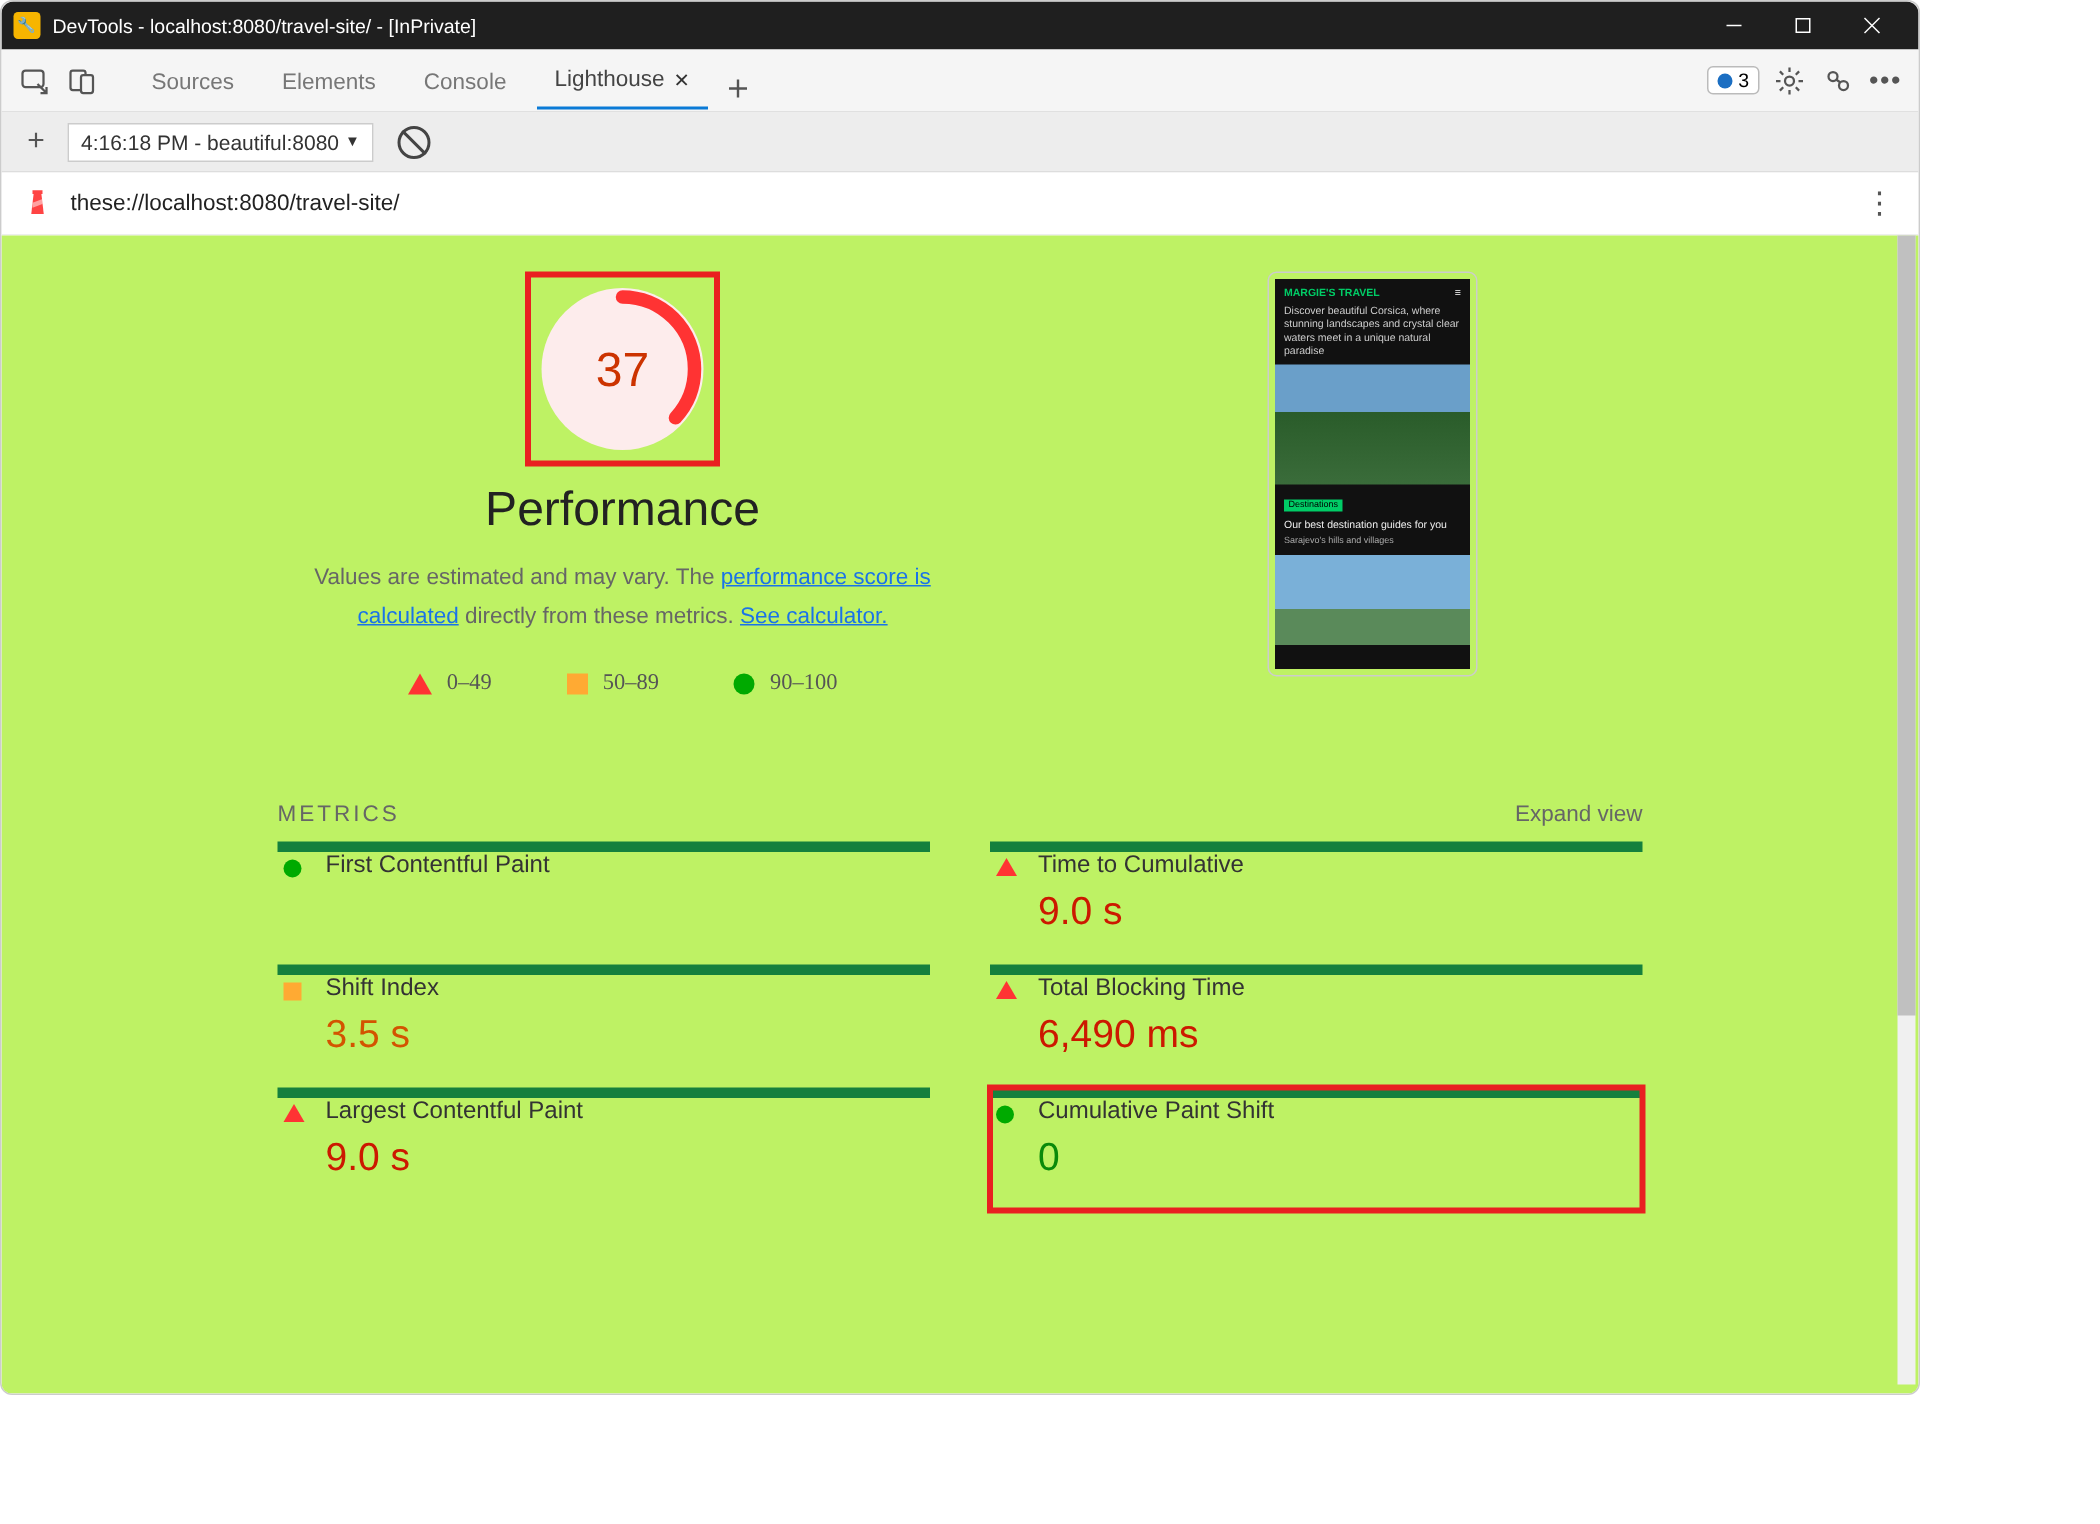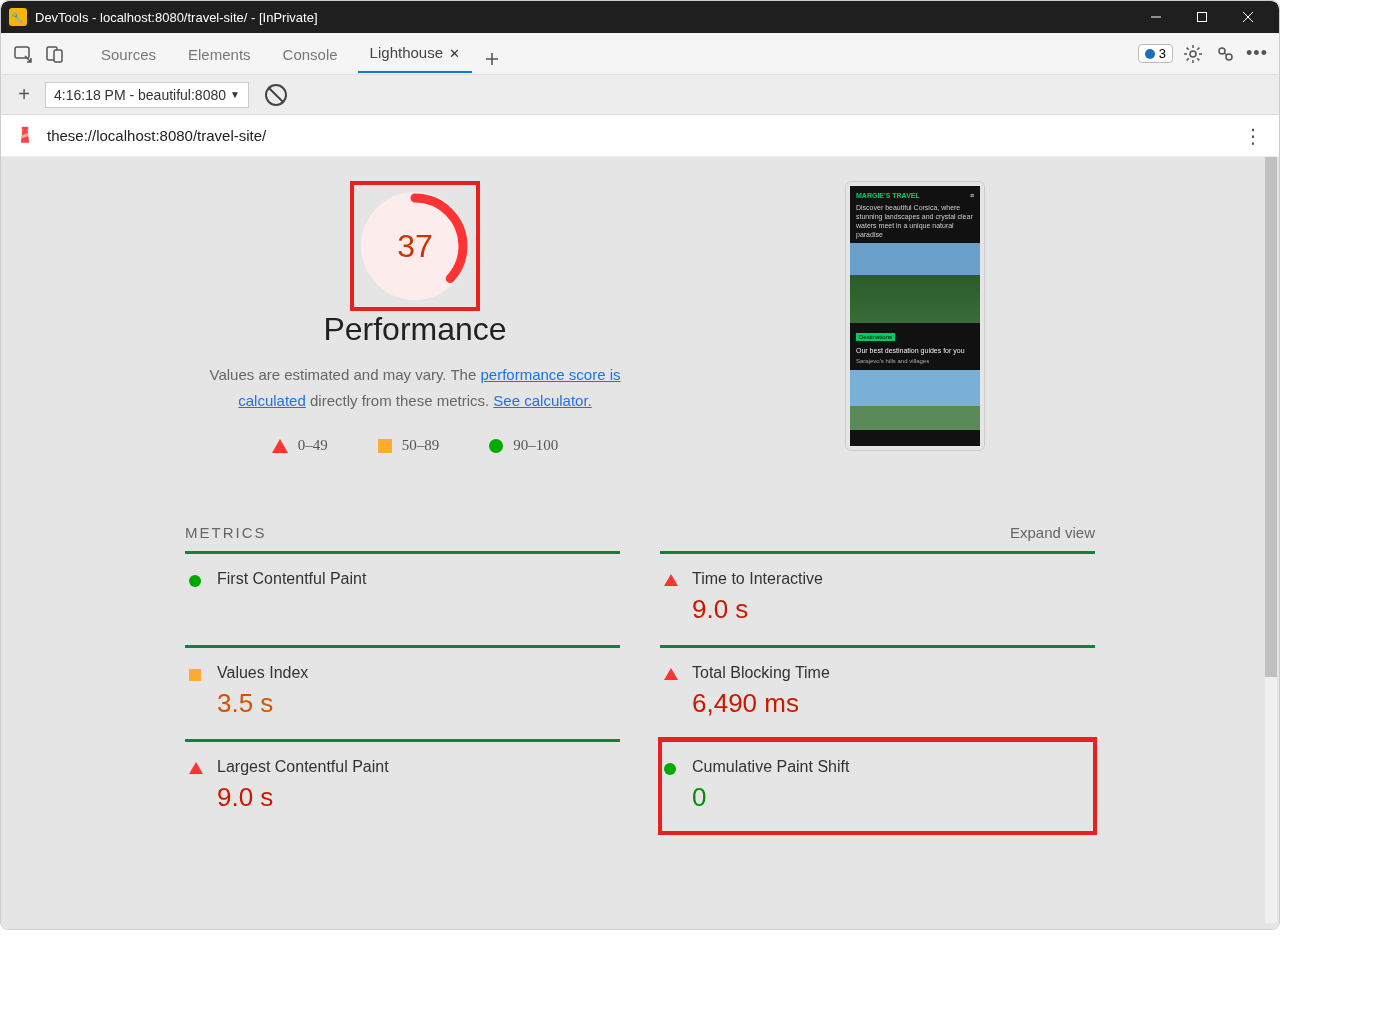--- a/index.html
+++ b/index.html
@@ -111,21 +111,21 @@
     border-bottom:1px solid #eee;
     background:#fff;
   }
   .urlbar .lh-logo svg { width:20px; height:20px; }
   .urlbar .url { font-size:15px; color:#222; flex:1; }
   .urlbar .kebab { font-size:20px; color:#555; width:24px; text-align:center; }
   
   .report-wrap {
     position:absolute; top:156px; bottom:0; left:0; right:0;
     overflow-y:auto;
-    background:#e5e5e5;
+    background:#bef264;
   }
   .report { width: 910px; margin: 0 auto; padding-top: 24px; }
   .score-row { display:flex; gap:60px; align-items:flex-start; }
   .score-left { width: 460px; text-align:center; }
   .gauge-box {
     width:130px; height:130px;
     border:4px solid #e92020;
     margin: 0 auto;
     display:flex; align-items:center; justify-content:center;
     position: relative;
@@ -133,21 +133,21 @@
   .gauge-circle {
     width:108px; height:108px; border-radius:50%;
     background:#fdecec;
     display:flex; align-items:center; justify-content:center;
     position:relative;
   }
   .gauge-arc {
     position:absolute; inset:0;
   }
   .gauge-score { font-size:32px; color:#c30; font-weight:400; z-index:2; }
-  .score-title { font-size:32px; color:#222; font-weight:400; }
+  .score-title { font-size:32px; color:#222; font-weight:400; margin-top:10px; }
   .score-desc { font-size:15px; color:#666; margin-top:14px; line-height:1.7; }
   .score-desc a { color:#1a73e8; text-decoration:underline; }
   .legend { display:flex; gap:50px; justify-content:center; margin-top:24px; font-size:15px; color:#555;font-family:Liberation Serif, serif;}
   .legend .item { display:flex; align-items:center; gap:10px; }
   .tri-red { width:0; height:0; border-left:8px solid transparent; border-right:8px solid transparent; border-bottom:14px solid #f33; display:inline-block;}
   .sq-orange { width:14px; height:14px; background:#fa3; display:inline-block; }
   .dot-green { width:14px; height:14px; border-radius:50%; background:#0a0; display:inline-block;}
   .thumb {
     width:140px;
     border:1px solid #ccc; border-radius:6px; padding:4px;
@@ -169,22 +169,22 @@
   .metrics-hdr {
     display:flex; justify-content:space-between; align-items:center;
     margin-top: 70px; padding-bottom:10px;
     color:#666; font-size:15px;
   }
   .metrics-hdr .lbl { letter-spacing:2px; }
   .metrics-grid {
     display:grid; grid-template-columns: 1fr 1fr; column-gap:40px;
   }
   .metric {
-    border-top:3px solid #15803d;
-    padding: 16px 4px 20px 4px;
+    border-top:7px solid #15803d;
+    padding: 0 4px 20px 4px;
     display:grid; grid-template-columns:28px 1fr; row-gap:6px;
   }
   .metric.hl { outline:4px solid #e92020; outline-offset:-2px; }
   .metric .icon { grid-row: span 2; padding-top:3px;}
   .metric .name { font-size:16px; color:#333; }
   .metric .val { font-size:26px; font-weight:400; }
   .metric .val.green { color:#0a8a0a; }
   .metric .val.orange { color:#d35400; }
   .metric .val.red { color:#cc1800; }
   .tri-up-red { width:0;height:0;border-left:7px solid transparent;border-right:7px solid transparent;border-bottom:12px solid #f33; display:inline-block;}
@@ -369,26 +369,26 @@
     </div>
 
     <div class="metrics-grid">
 
     <div class="metric">
           <div class="icon"><span class="dot-g"></span></div>
           <div class="name">First Contentful Paint</div>
         </div>
         <div class="metric">
           <div class="icon"><span class="tri-up-red"></span></div>
-          <div class="name">Time to Interactive</div>
+          <div class="name">Time to Cumulative</div>
           <div class="val red">9.0 s</div>
         </div>
         <div class="metric">
           <div class="icon"><span class="sq-o"></span></div>
-          <div class="name">Values Index</div>
+          <div class="name">Shift Index</div>
           <div class="val orange">3.5 s</div>
         </div>
         <div class="metric">
           <div class="icon"><span class="tri-up-red"></span></div>
           <div class="name">Total Blocking Time</div>
           <div class="val red">6,490 ms</div>
         </div>
         <div class="metric">
           <div class="icon"><span class="tri-up-red"></span></div>
           <div class="name">Largest Contentful Paint</div>

